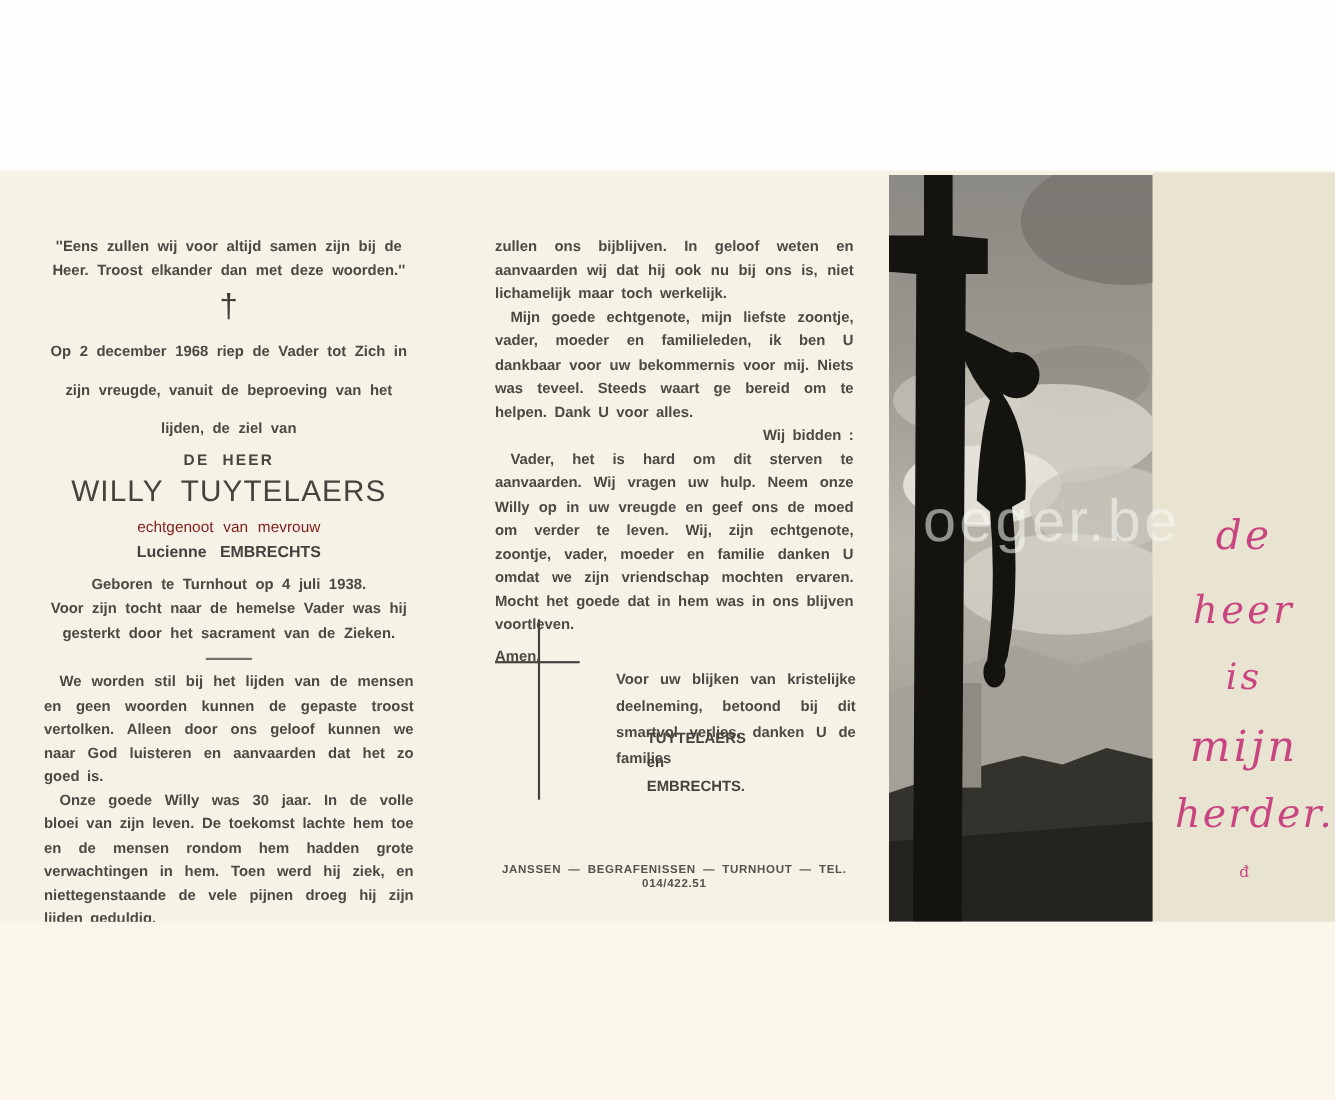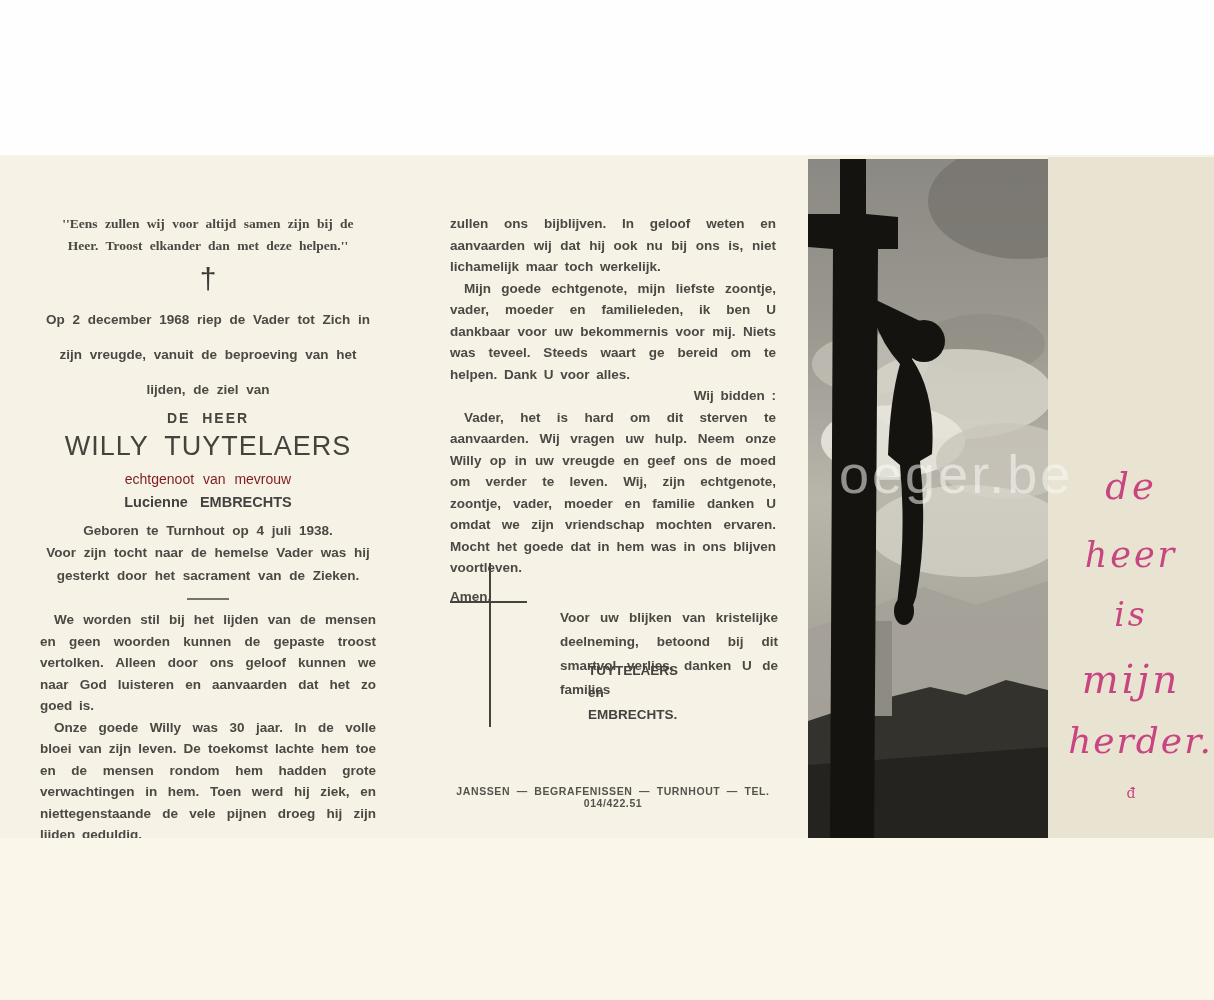--- a/index.html
+++ b/index.html
@@ -3,21 +3,21 @@
 <meta charset="utf-8">
 <style>
   * { margin:0; padding:0; box-sizing:border-box; }
   html,body { width:1214px; height:1000px; background:#ffffff; font-family:"Liberation Sans", sans-serif; }
   .page { position:relative; width:1214px; height:1000px; overflow:hidden; background:#fefefe; }
   .bottom-strip { position:absolute; left:0; top:838px; width:1214px; height:162px; background:#fbf6ea; }
   .card { position:absolute; left:0; top:155px; width:1214px; height:683px; background:#f6f2e6; color:#4a4843; }
 
   
   .col-left { position:absolute; left:40px; top:58px; width:336px; font-size:13.5px; font-weight:bold; color:#4b4944; }
-  .quote-line { text-align:center; line-height:22px; word-spacing:4px;font-family:Liberation Serif, serif; }
+  .quote-line { text-align:center; line-height:22px; word-spacing:4px; }
   .cross-glyph { text-align:center; font-size:30px; font-weight:normal; line-height:34px; margin-top:5px; color:#3e3c38; }
   .intro-line { text-align:center; line-height:23px; word-spacing:4px; margin-top:12px; }
   .intro-wrap { margin-top:6px; }
   .de-heer { text-align:center; margin-top:9px; letter-spacing:2px; word-spacing:6px; font-weight:bold; font-size:14px; color:#474540; }
   .deceased-name { text-align:center; margin-top:5px; font-size:27px; font-weight:normal; letter-spacing:1px; word-spacing:8px; color:#45433e; }
   .spouse-intro { text-align:center; margin-top:9px; font-weight:normal; font-size:14px; word-spacing:5px; color:#7f1d1d; }
   .spouse-name { text-align:center; margin-top:7px; font-size:14.5px; word-spacing:8px; color:#444240; }
   .born-line { text-align:center; margin-top:10px; line-height:22px; word-spacing:4px; }
   .sac-line { text-align:center; line-height:22.5px; word-spacing:4px; }
   .divider { width:42px; height:2px; background:#75736d; margin:11px auto 9px auto; }
@@ -54,21 +54,21 @@
 </style>
 </head>
 <body>
 
 <div class="page">
 
   <div class="card">
 
     <div class="col-left">
       <div class="quote-line">''Eens zullen wij voor altijd samen zijn bij de</div>
-      <div class="quote-line">Heer. Troost elkander dan met deze helpen.''</div>
+      <div class="quote-line">Heer. Troost elkander dan met deze woorden.''</div>
       <div class="cross-glyph">†</div>
       <div class="intro-wrap">
         <div class="intro-line">Op 2 december 1968 riep de Vader tot Zich in</div>
         <div class="intro-line">zijn vreugde, vanuit de beproeving van het</div>
         <div class="intro-line">lijden, de ziel van</div>
       </div>
       <div class="de-heer">DE HEER</div>
       <div class="deceased-name">WILLY TUYTELAERS</div>
       <div class="spouse-intro">echtgenoot van mevrouw</div>
       <div class="spouse-name">Lucienne EMBRECHTS</div>

